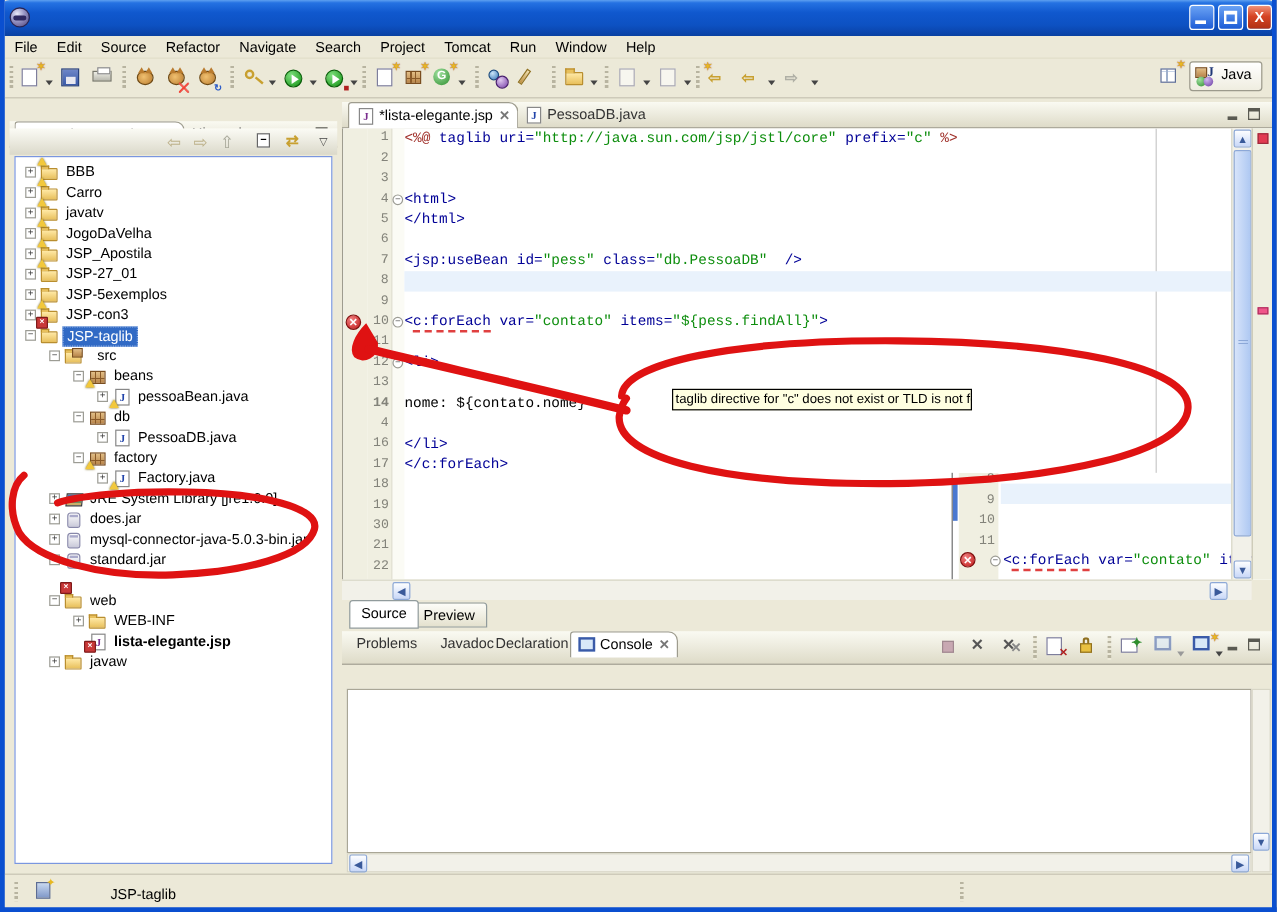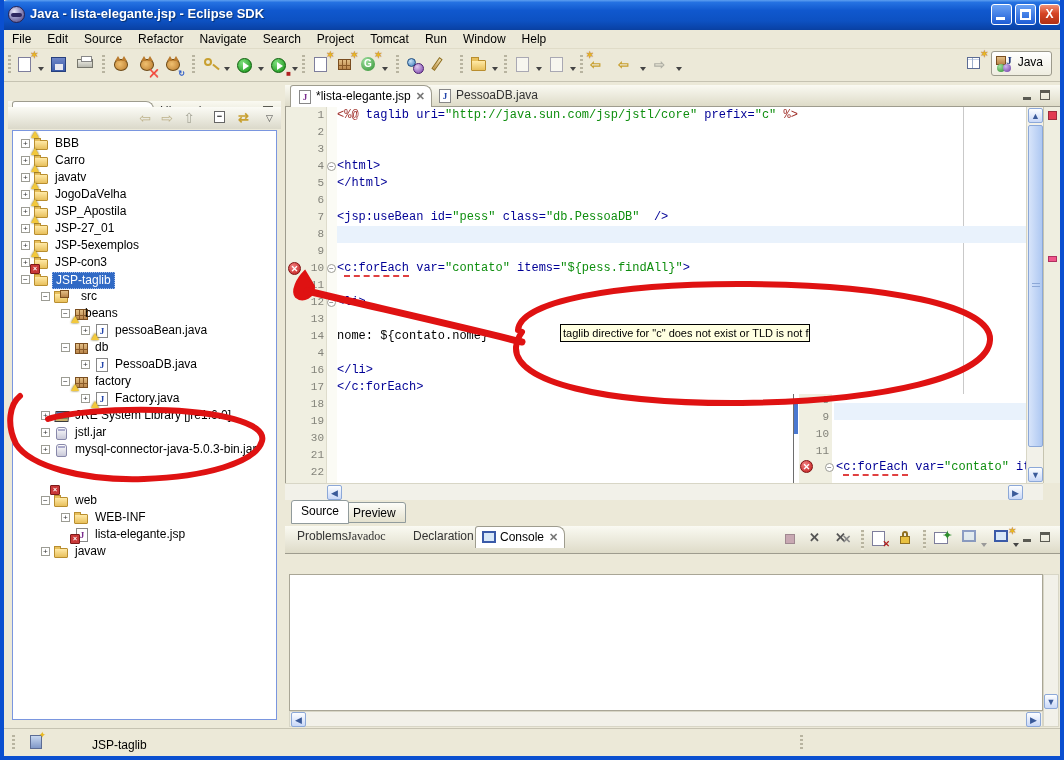--- a/index.html
+++ b/index.html
@@ -155,21 +155,20 @@
   .fastview:after{content:"\2726";position:absolute;right:-5px;top:-6px;color:#E8B820;font-size:9px;}
   .annot-svg{position:absolute;left:0;top:0;width:1064px;height:760px;z-index:50;pointer-events:none;}
 </style>
 </head>
 <body>
 
 <div class="window">
 
   <div class="titlebar">
     <span class="appicon"></span>
-    <span class="titletext">Java - lista-elegante.jsp - Eclipse SDK</span>
     <span class="winbtn min">
         <i></i>
       </span>
     <span class="winbtn max">
         <i></i>
       </span>
     <span class="winbtn close">X</span>
   </div>
 
   <div class="menubar" id="menubar"><span class="menuitem">File</span><span class="menuitem">Edit</span><span class="menuitem">Source</span><span class="menuitem">Refactor</span><span class="menuitem">Navigate</span><span class="menuitem">Search</span><span class="menuitem">Project</span><span class="menuitem">Tomcat</span><span class="menuitem">Run</span><span class="menuitem">Window</span><span class="menuitem">Help</span></div>
@@ -305,21 +304,21 @@
         <span class="trow" style="top: 89px;"><span class="expander" style="left: 8px;">+</span><span class="ticon t-prj ov-warn" style="left: 21px;"><i></i></span><span class="tlabel" style="left: 39px;">JSP-27_01</span></span>
         <span class="trow" style="top: 106px;"><span class="expander" style="left: 8px;">+</span><span class="ticon t-prj" style="left: 21px;"><i></i></span><span class="tlabel" style="left: 39px;">JSP-5exemplos</span></span>
         <span class="trow" style="top: 123px;"><span class="expander" style="left: 8px;">+</span><span class="ticon t-prj ov-warn" style="left: 21px;"><i></i></span><span class="tlabel" style="left: 39px;">JSP-con3</span></span>
         <span class="trow sel" style="top: 140px;"><span class="expander" style="left: 8px;">−</span><span class="ticon t-prj ov-err" style="left: 21px;"><i></i></span><span class="tlabel" style="left: 39px;">JSP-taglib</span></span>
         <span class="trow" style="top: 157px;"><span class="expander" style="left: 28px;">−</span><span class="ticon t-src" style="left: 41px;"><i></i></span><span class="tlabel" style="left: 65px;">src</span></span>
         <span class="trow" style="top: 174px;">
           <span class="expander" style="left: 48px;">−</span>
           <span class="ticon t-pkg ov-warn" style="left: 61px;">
             <i></i>
           </span>
-          <span class="tlabel" style="left: 69px;">beans</span>
+          <span class="tlabel" style="left: 79px;">beans</span>
         </span>
         <span class="trow" style="top: 191px;">
           <span class="expander" style="left: 68px;">+</span>
           <span class="ticon t-jfile ov-warn" style="left: 81px;">
             <i></i>
           </span>
           <span class="tlabel" style="left: 99px;">pessoaBean.java</span>
         </span>
         <span class="trow" style="top: 208px;">
           <span class="expander" style="left: 48px;">−</span>
@@ -354,32 +353,39 @@
           <span class="ticon t-lib" style="left: 41px;">
             <i></i>
           </span>
           <span class="tlabel" style="left: 59px;">JRE System Library [jre1.6.0]</span>
         </span>
         <span class="trow" style="top: 293px;">
           <span class="expander" style="left: 28px;">+</span>
           <span class="ticon t-jar" style="left: 41px;">
             <i></i>
           </span>
-          <span class="tlabel" style="left: 59px;">jstl.jar</span>
+          <span class="tlabel" style="left: 59px;">does.jar</span>
         </span>
         <span class="trow" style="top: 310px;">
           <span class="expander" style="left: 28px;">+</span>
           <span class="ticon t-jar" style="left: 41px;">
             <i></i>
           </span>
           <span class="tlabel" style="left: 59px;">mysql-connector-java-5.0.3-bin.jar</span>
         </span>
+        <span class="trow" style="top: 327px;">
+          <span class="expander" style="left: 28px;">+</span>
+          <span class="ticon t-jar" style="left: 41px;">
+            <i></i>
+          </span>
+          <span class="tlabel" style="left: 59px;">standard.jar</span>
+        </span>
         <span class="trow" style="top: 361px;"><span class="expander" style="left: 28px;">−</span><span class="ticon t-folder ov-err" style="left: 41px;"><i></i></span><span class="tlabel" style="left: 59px;">web</span></span>
         <span class="trow" style="top: 378px;"><span class="expander" style="left: 48px;">+</span><span class="ticon t-folder" style="left: 61px;"><i></i></span><span class="tlabel" style="left: 79px;">WEB-INF</span></span>
-        <span class="trow" style="top: 395px;">
+        <span class="trow" style="top: 395px; font-weight: bold;">
           <span class="ticon t-jspfile ov-err" style="left: 61px;">
             <i></i>
           </span>
           <span class="tlabel" style="left: 79px;">lista-elegante.jsp</span>
         </span>
         <span class="trow" style="top: 412px;"><span class="expander" style="left: 28px;">+</span><span class="ticon t-folder" style="left: 41px;"><i></i></span><span class="tlabel" style="left: 59px;">javaw</span></span>
       </div>
   </div>
 
   <div class="edtabs" id="ed-tabs">
@@ -402,21 +408,21 @@
         <span class="lnum" style="top: 51px;">4</span>
         <span class="lnum" style="top: 68px;">5</span>
         <span class="lnum" style="top: 85px;">6</span>
         <span class="lnum" style="top: 102px;">7</span>
         <span class="lnum" style="top: 119px;">8</span>
         <span class="lnum" style="top: 136px;">9</span>
         <span class="lnum" style="top: 153px;">10</span>
         <span class="lnum" style="top: 170px;">11</span>
         <span class="lnum" style="top: 187px;">12</span>
         <span class="lnum" style="top: 204px;">13</span>
-        <span class="lnum" style="top: 221px;">14</span>
+        <span class="lnum" style="top: 221px; font-weight: bold;">14</span>
         <span class="lnum" style="top: 238px;">4</span>
         <span class="lnum" style="top: 255px;">16</span>
         <span class="lnum" style="top: 272px;">17</span>
         <span class="lnum" style="top: 289px;">18</span>
         <span class="lnum" style="top: 306px;">19</span>
         <span class="lnum" style="top: 323px;">30</span>
         <span class="lnum" style="top: 340px;">21</span>
         <span class="lnum" style="top: 357px;">22</span>
       </div>
     <div class="foldcol"></div>
@@ -503,21 +509,21 @@
         </span>
       <span class="cbtn" style="right:78px"><span class="monitorico" style="opacity:.55"></span><span class="caret" style="left:19px;border-top-color:#999"></span></span>
       <span class="cbtn" style="right:46px"><span class="monitorico"></span><span class="star">✶</span><span class="caret" style="left:19px"></span></span>
       <span class="minmax mi" style="right:26px;top:6px">
           <i></i>
         </span>
       <span class="minmax ma" style="right:8px;top:6px">
           <i></i>
         </span>
     <span class="vtab" style="left: 6px;"><span>Problems</span></span>
-        <span class="vtab" style="left: 56px; font-family: Liberation Serif, serif;"><span>Javadoc</span></span>
+        <span class="vtab" style="left: 76px;"><span>Javadoc</span></span>
         <span class="vtab" style="left: 122px;"><span>Declaration</span></span>
         <span class="vtab active" style="left: 190px;"><span class="monitorico"></span><span>Console</span><span class="closex">✕</span></span>
       </div>
     <div class="consbody"></div>
 
     <div class="abs" style="left:4px;top:185px;width:754px;height:16px;background:#F2F1E9;border:1px solid #D8D6C6">
       <div class="sb-arrow" style="left:1px;top:0">◀</div>
       <div class="sb-arrow" style="left:auto;right:1px;top:0">▶</div>
     </div>
     <div class="abs" style="right:1px;top:48px;width:16px;height:153px;background:#F2F1E9;border:1px solid #D8D6C6">

